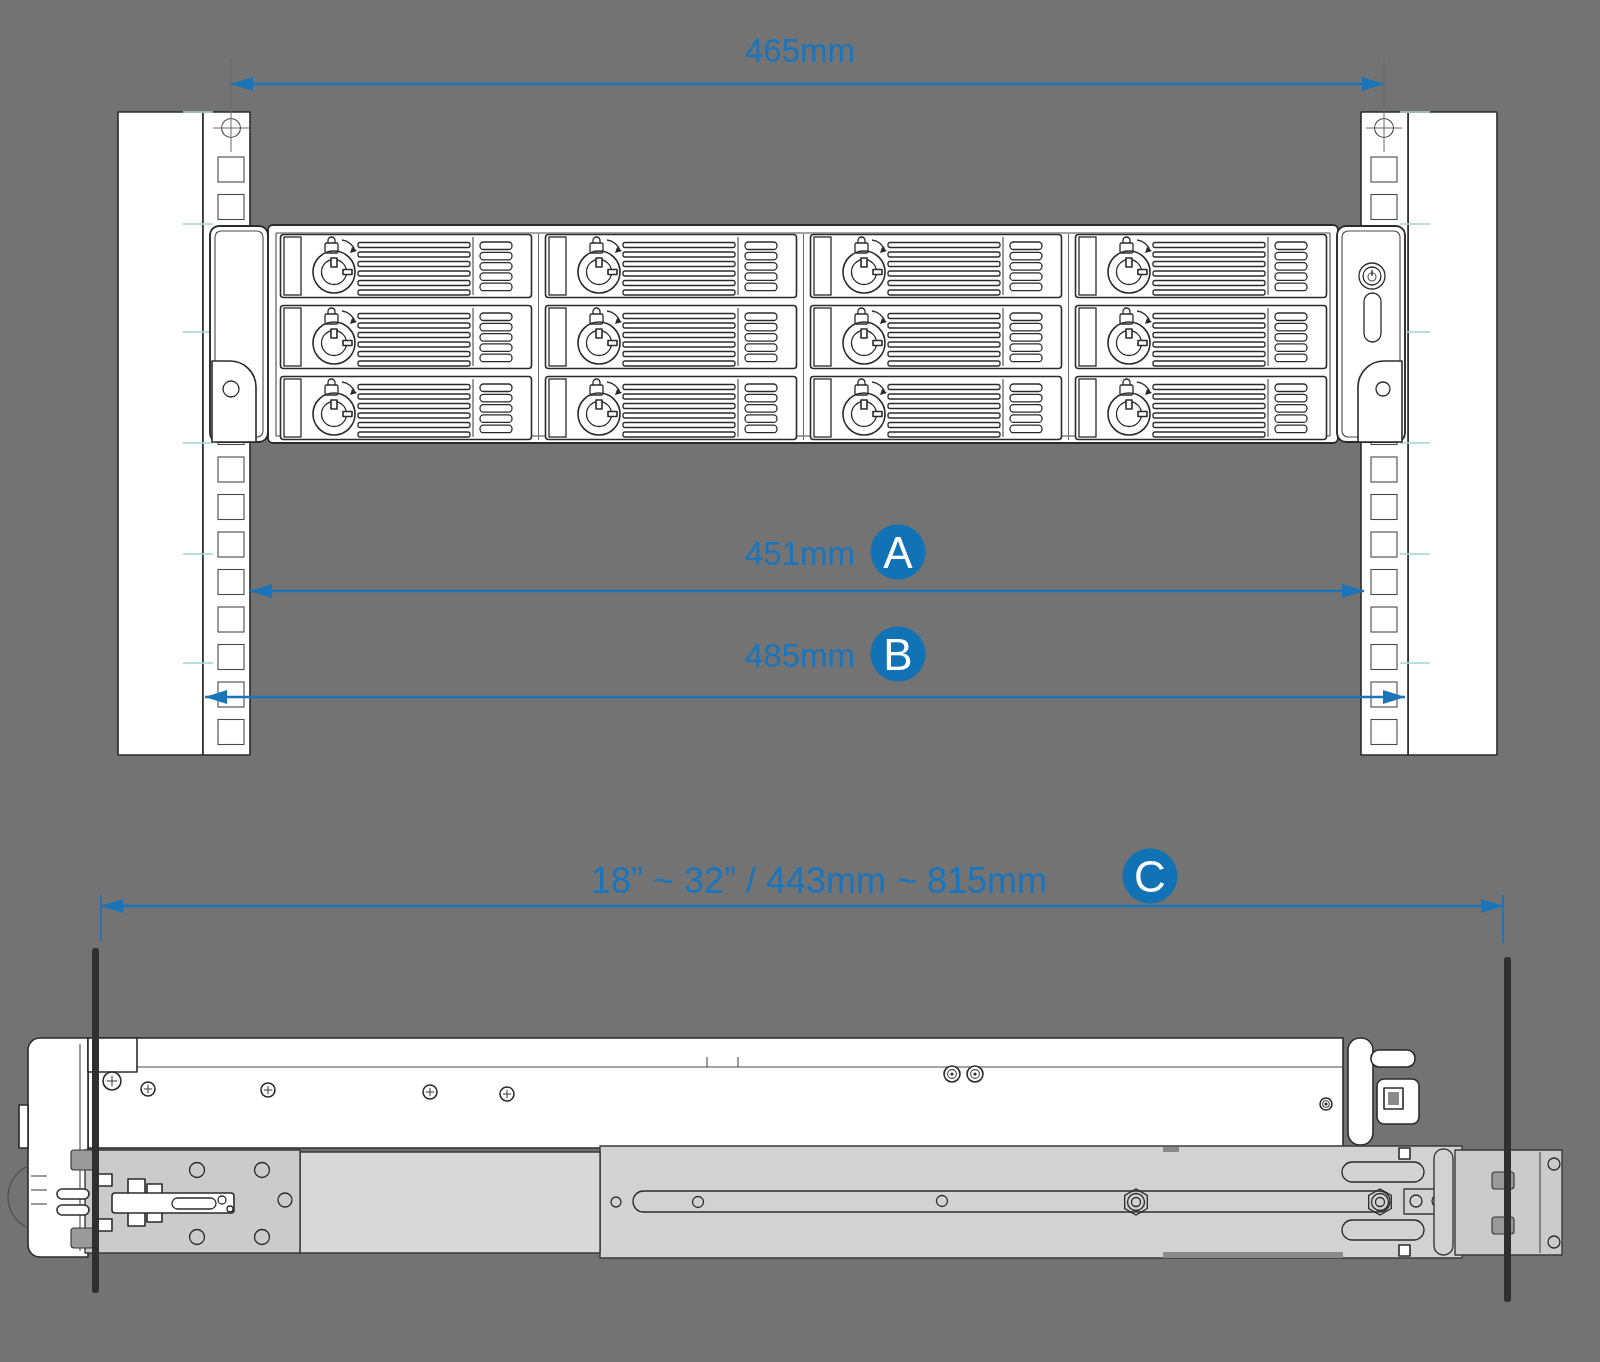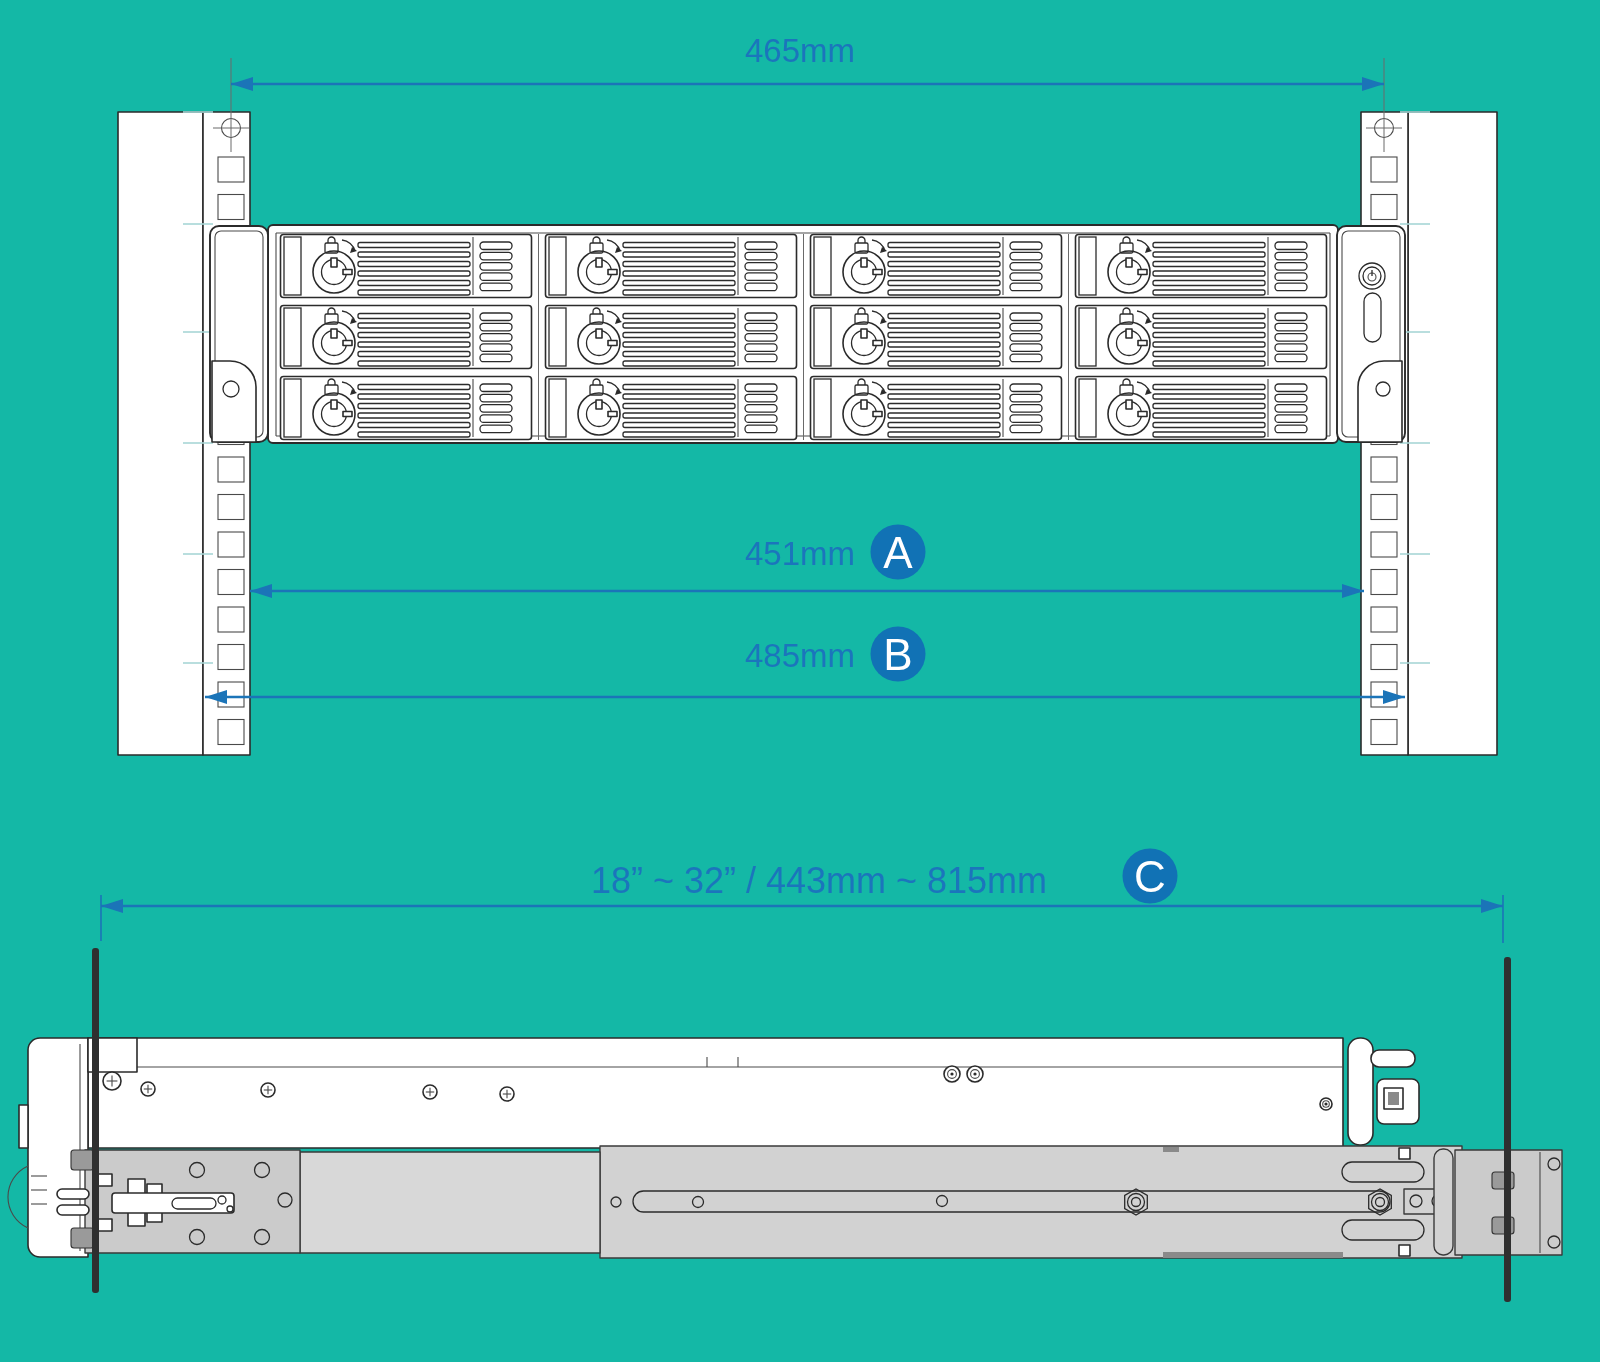--- a/index.html
+++ b/index.html
@@ -6,21 +6,21 @@
     --blue:#1b74b8;
     --blue-text:#1b75bc;
     --badge:#1172b5;
     --ink:#2b2b2b;
     --teal:#a7d6d6;
     --rail:#d2d2d2;
     --bracket:#cbcbcb;
     --post:#2f2f2f;
   }
   html,body{margin:0;padding:0;background:#ffffff;}
-  .stage{width:1600px;height:1362px;position:relative;background:#14b8a6;}
+  .stage{width:1600px;height:1362px;position:relative;background:#737373;}
   svg{display:block;}
   text{font-family:"Liberation Sans","DejaVu Sans",sans-serif;}
   .ln{fill:#ffffff;stroke:var(--ink);stroke-width:1.6;stroke-linejoin:round;}
   .ln2{fill:#ffffff;stroke:var(--ink);stroke-width:1.9;stroke-linejoin:round;}
   .thin{fill:none;stroke:#4a4a4a;stroke-width:1.1;}
   .thin2{fill:none;stroke:#6a6a6a;stroke-width:1;}
   .nf{fill:none;stroke:var(--ink);stroke-width:1.3;}
   .dim{stroke:var(--blue);stroke-width:2.4;fill:none;}
   .dimthin{stroke:var(--blue);stroke-width:1.6;fill:none;}
   .arrowhead{fill:var(--blue);}

